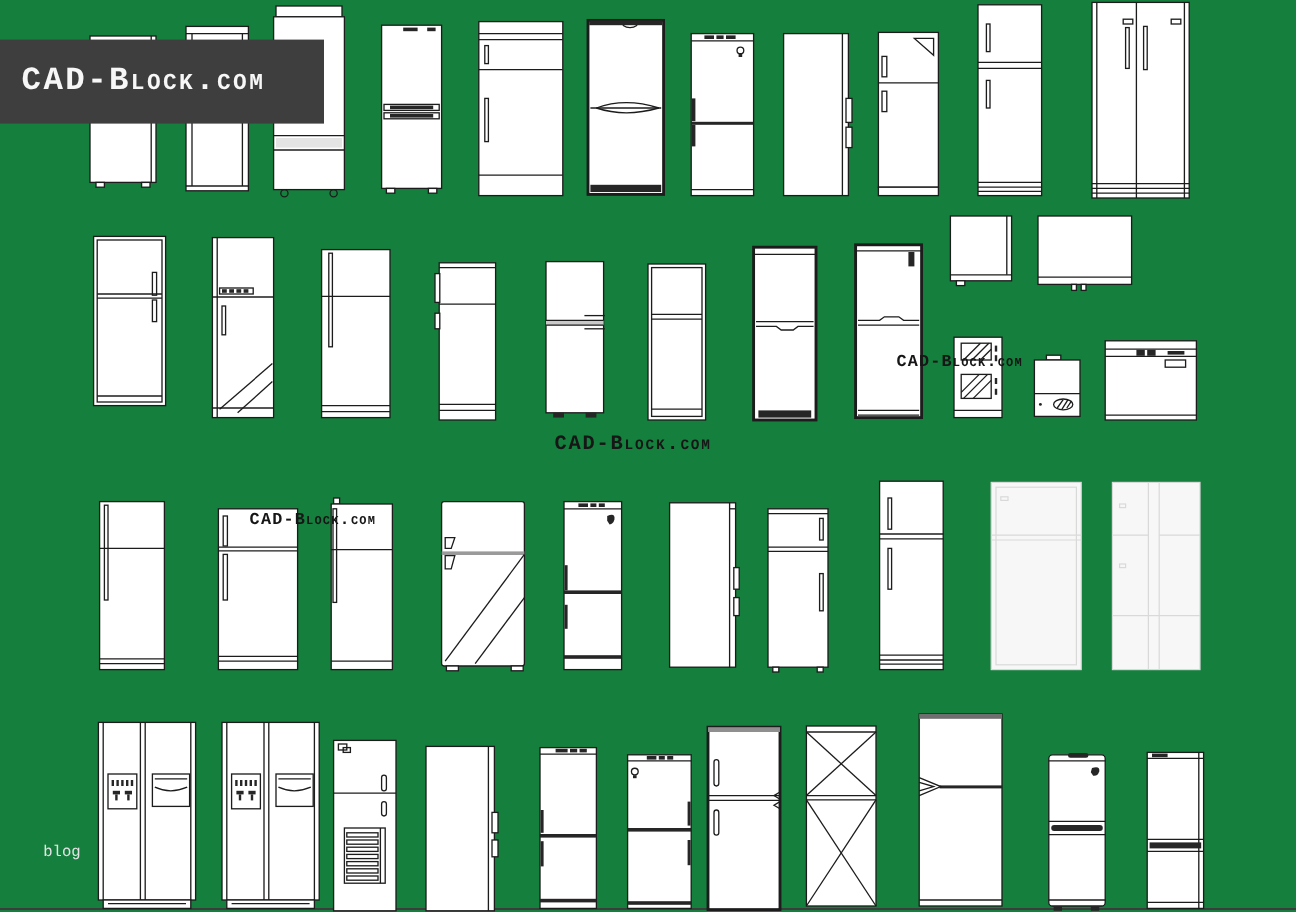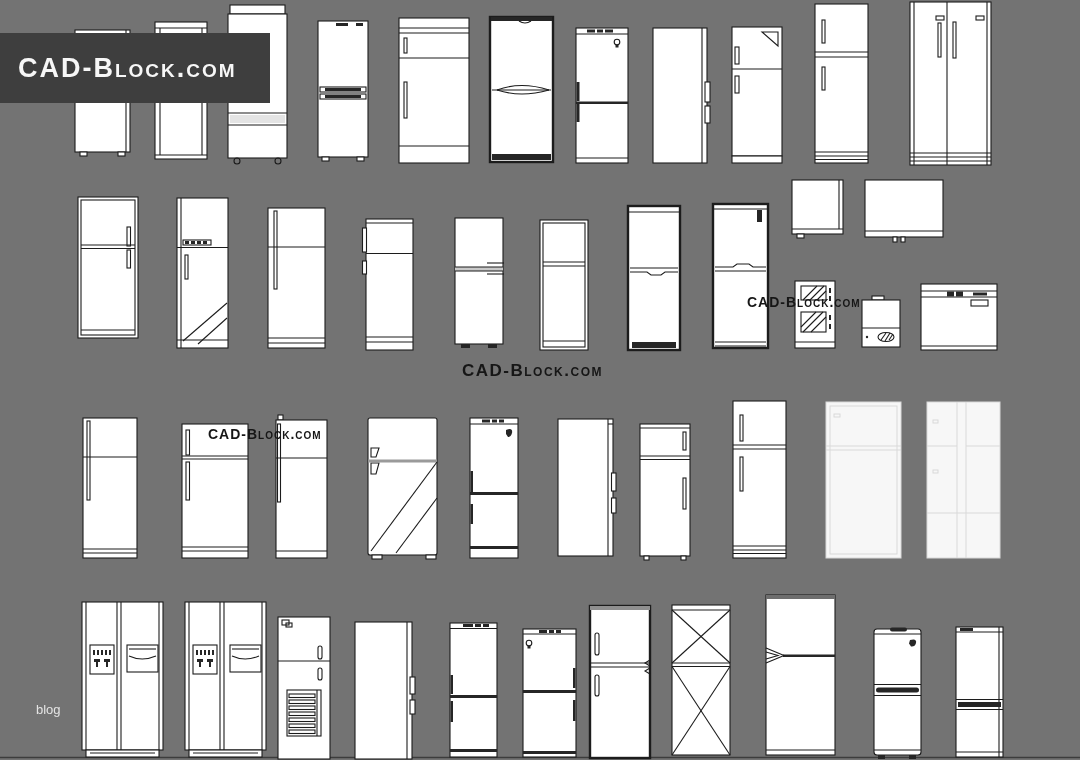--- a/index.html
+++ b/index.html
@@ -1,17 +1,17 @@
 <!DOCTYPE html>
 <html><head>
 <meta charset="utf-8">
 <style>
   html,body{margin:0;padding:0;background:#e9e9e9;}
-  .stage{position:relative;width:1080px;height:760px;background:#737373;overflow:hidden;
-         font-family:Liberation Sans, sans-serif;}
+  .stage{position:relative;width:1080px;height:760px;background:#15803d;overflow:hidden;
+         font-family:Liberation Mono, monospace;}
   svg{position:absolute;left:0;top:0;}
   .bx{fill:#ffffff;stroke:#1c1c1c;stroke-width:1.1;}
   .in{fill:none;stroke:#1c1c1c;stroke-width:1.1;}
   .ln{fill:none;stroke:#1c1c1c;stroke-width:1.1;}
   .thick{stroke-width:2.4;}
   .dk{fill:#262626;stroke:none;}
   .faint *{stroke:#d9d9d9;stroke-width:1;}
   .banner{position:absolute;left:0;top:33px;width:270px;height:70px;background:#3e3e3e;
           display:flex;align-items:center;box-sizing:border-box;padding-left:18px;z-index:5;}
   .banner-text{color:#f7f7f7;font-size:27px;font-weight:700;letter-spacing:2px;

